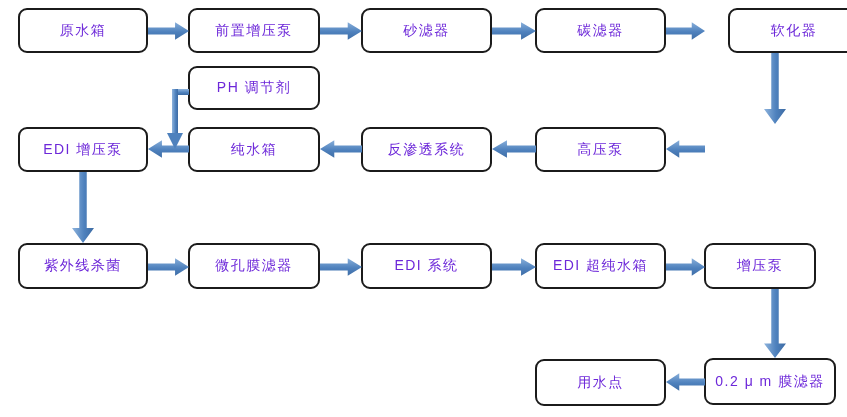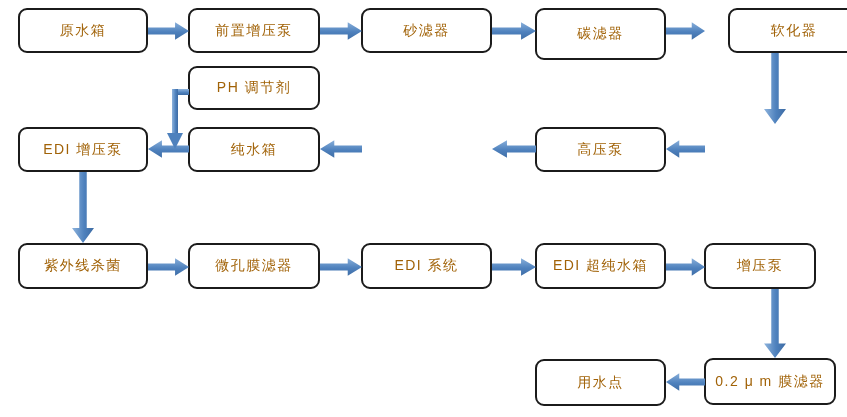--- a/index.html
+++ b/index.html
@@ -14,21 +14,21 @@
   .node {
     position: absolute;
     box-sizing: border-box;
     background: #ffffff;
     border: 2.5px solid #1b1b1b;
     border-radius: 9px;
     display: flex;
     align-items: center;
     justify-content: center;
     font-size: 14px;
-    color: #a16207;
+    color: #6d28d9;
     letter-spacing: 1.5px;
     text-align: center;
     white-space: nowrap;
   }
   .arrow-right {
     position: absolute;
     height: 20px;
     background: linear-gradient(180deg, #8fb4dd 0%, #4e81bd 55%, #3d6ba3 100%);
     clip-path: polygon(0 33%, 66% 33%, 66% 6%, 100% 50%, 66% 94%, 66% 67%, 0 67%);
   }
@@ -61,27 +61,28 @@
   }
 </style>
 </head>
 <body>
 
 <div id="canvas">
 
   <div class="node" style="left:18px;top:8px;width:130px;height:45px">原水箱</div>
   <div class="node" style="left:188px;top:8px;width:132px;height:45px">前置增压泵</div>
   <div class="node" style="left:361px;top:8px;width:131px;height:45px">砂滤器</div>
-  <div class="node" style="left:535px;top:8px;width:131px;height:52px">碳滤器</div>
+  <div class="node" style="left:535px;top:8px;width:131px;height:45px">碳滤器</div>
   <div class="node" style="left:728px;top:8px;width:132px;height:45px">软化器</div>
 
   <div class="node" style="left:188px;top:66px;width:132px;height:44px">PH 调节剂</div>
 
   <div class="node" style="left:18px;top:127px;width:130px;height:45px">EDI 增压泵</div>
   <div class="node" style="left:188px;top:127px;width:132px;height:45px">纯水箱</div>
+  <div class="node" style="left:361px;top:127px;width:131px;height:45px">反渗透系统</div>
   <div class="node" style="left:535px;top:127px;width:131px;height:45px">高压泵</div>
 
   <div class="node" style="left:18px;top:243px;width:130px;height:46px">紫外线杀菌</div>
   <div class="node" style="left:361px;top:243px;width:131px;height:46px">EDI 系统</div>
   <div class="node" style="left:188px;top:243px;width:132px;height:46px">微孔膜滤器</div>
   <div class="node" style="left:535px;top:243px;width:131px;height:46px">EDI 超纯水箱</div>
   <div class="node" style="left:704px;top:243px;width:112px;height:46px">增压泵</div>
 
   <div class="node" style="left:535px;top:359px;width:131px;height:47px">用水点</div>
   <div class="node" style="left:704px;top:358px;width:132px;height:47px">0.2 μ m 膜滤器</div>

